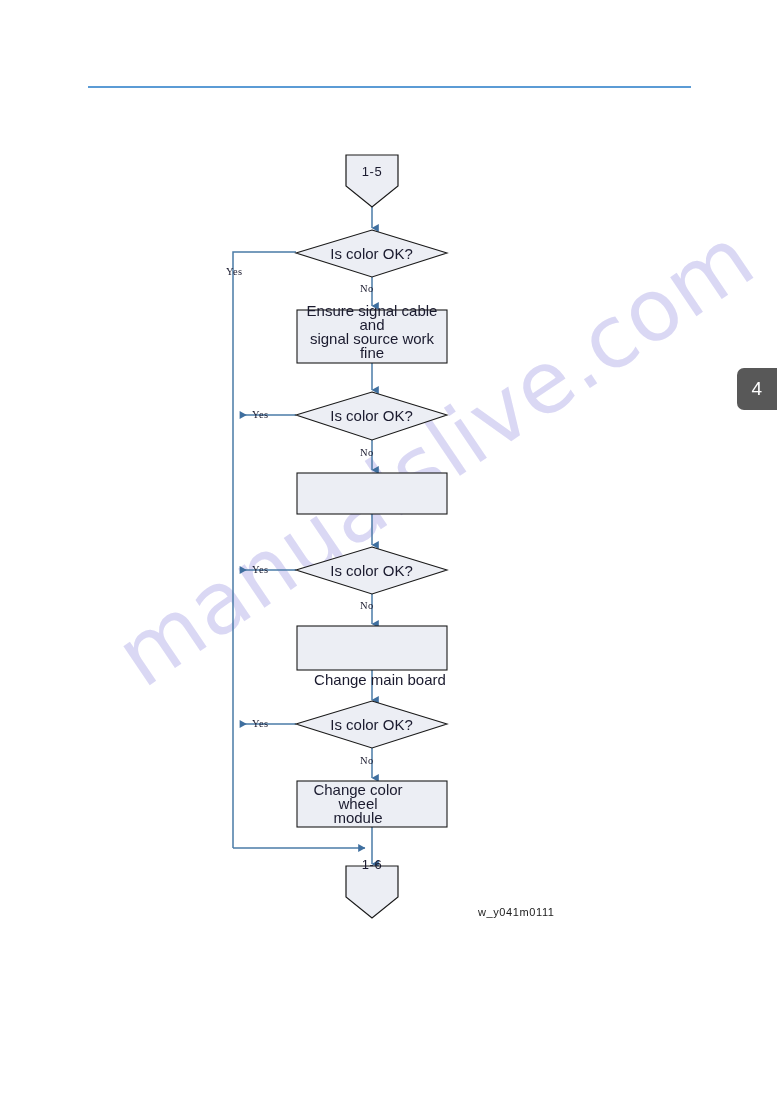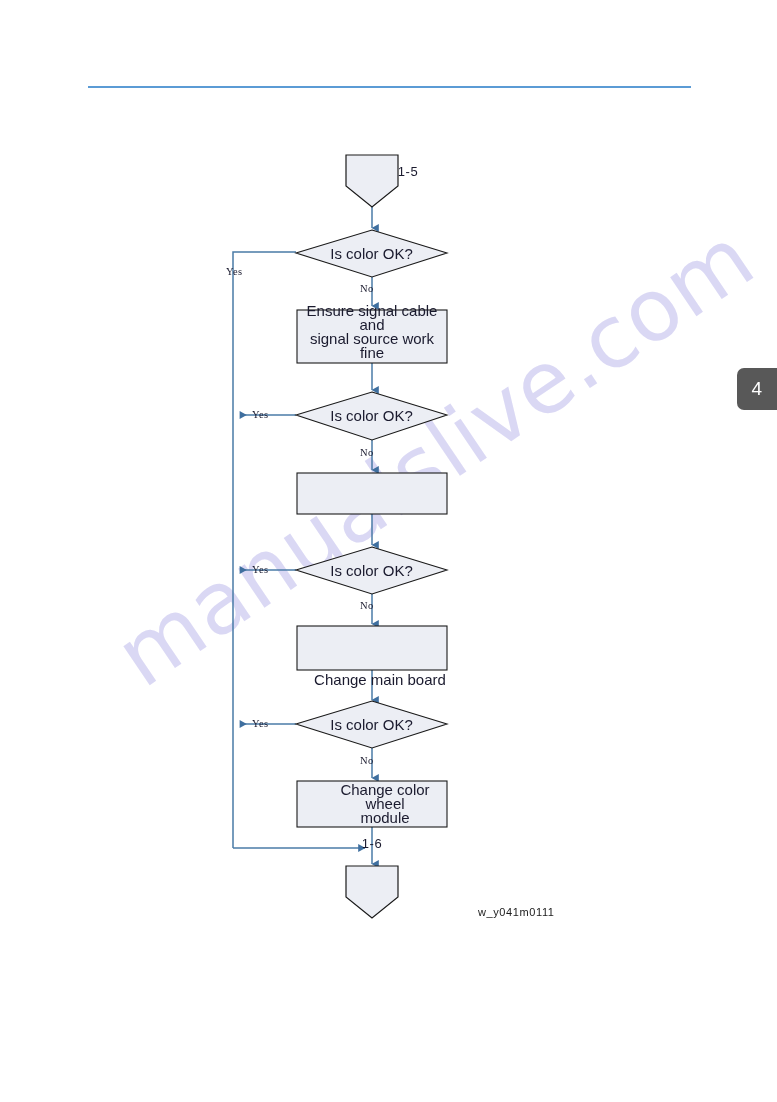--- a/index.html
+++ b/index.html
@@ -188,40 +188,40 @@
 
       <rect x="297" y="626" width="150" height="44" fill="#eceef4" stroke="#1a1a1a" stroke-width="1.1"></rect>
 
       <polygon points="372,701 447,724 372,748 296,724" fill="#eceef4" stroke="#1a1a1a" stroke-width="1.1"></polygon>
 
       <rect x="297" y="781" width="150" height="46" fill="#eceef4" stroke="#1a1a1a" stroke-width="1.1"></rect>
 
       <polygon points="346,866 398,866 398,897 372,918 346,897" fill="#eceef4" stroke="#1a1a1a" stroke-width="1.2"></polygon>
     </svg>
 
-    <div class="shape-text term-text" style="left:346px; top:155px; width:52px; height:33px;padding-left:36px;">1-5</div>
+    <div class="shape-text term-text" style="left:346px; top:155px; width:52px; height:33px;">1-5</div>
 
     <div class="shape-text" style="left:296px; top:230px; width:151px; height:47px;">Is color OK?</div>
 
     <div class="shape-text" style="left:297px; top:310px; width:150px; height:44px;">Ensure signal cable and
 signal source work fine</div>
 
     <div class="shape-text" style="left:296px; top:392px; width:151px; height:48px;">Is color OK?</div>
 
 
     <div class="shape-text" style="left:296px; top:547px; width:151px; height:47px;">Is color OK?</div>
 
     <div class="shape-text" style="left:297px; top:658px; width:150px; height:44px;padding-left:8px;">Change main board</div>
 
     <div class="shape-text" style="left:296px; top:701px; width:151px; height:47px;">Is color OK?</div>
 
-    <div class="shape-text" style="left:297px; top:781px; width:122px; height:46px;margin-left:27px;">Change color wheel
+    <div class="shape-text" style="left:297px; top:781px; width:122px; height:46px;">Change color wheel
 module</div>
 
-    <div class="shape-text term-text" style="left:346px; top:827px; width:52px; height:33px;">1-6</div>
+    <div class="shape-text term-text" style="left:346px; top:848px; width:52px; height:33px;">1-6</div>
 
     <div class="edge-label" style="left:226px; top:266px;">Yes</div>
     <div class="edge-label" style="left:360px; top:283px;">No</div>
 
     <div class="edge-label" style="left:252px; top:409px;">Yes</div>
     <div class="edge-label" style="left:360px; top:447px;">No</div>
 
     <div class="edge-label" style="left:252px; top:564px;">Yes</div>
     <div class="edge-label" style="left:360px; top:600px;">No</div>
 

